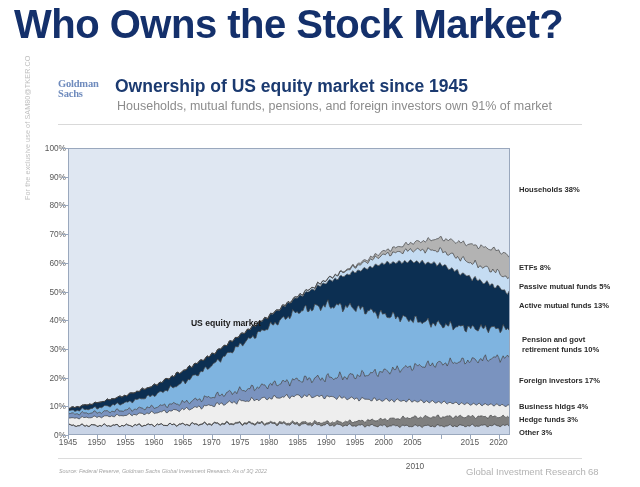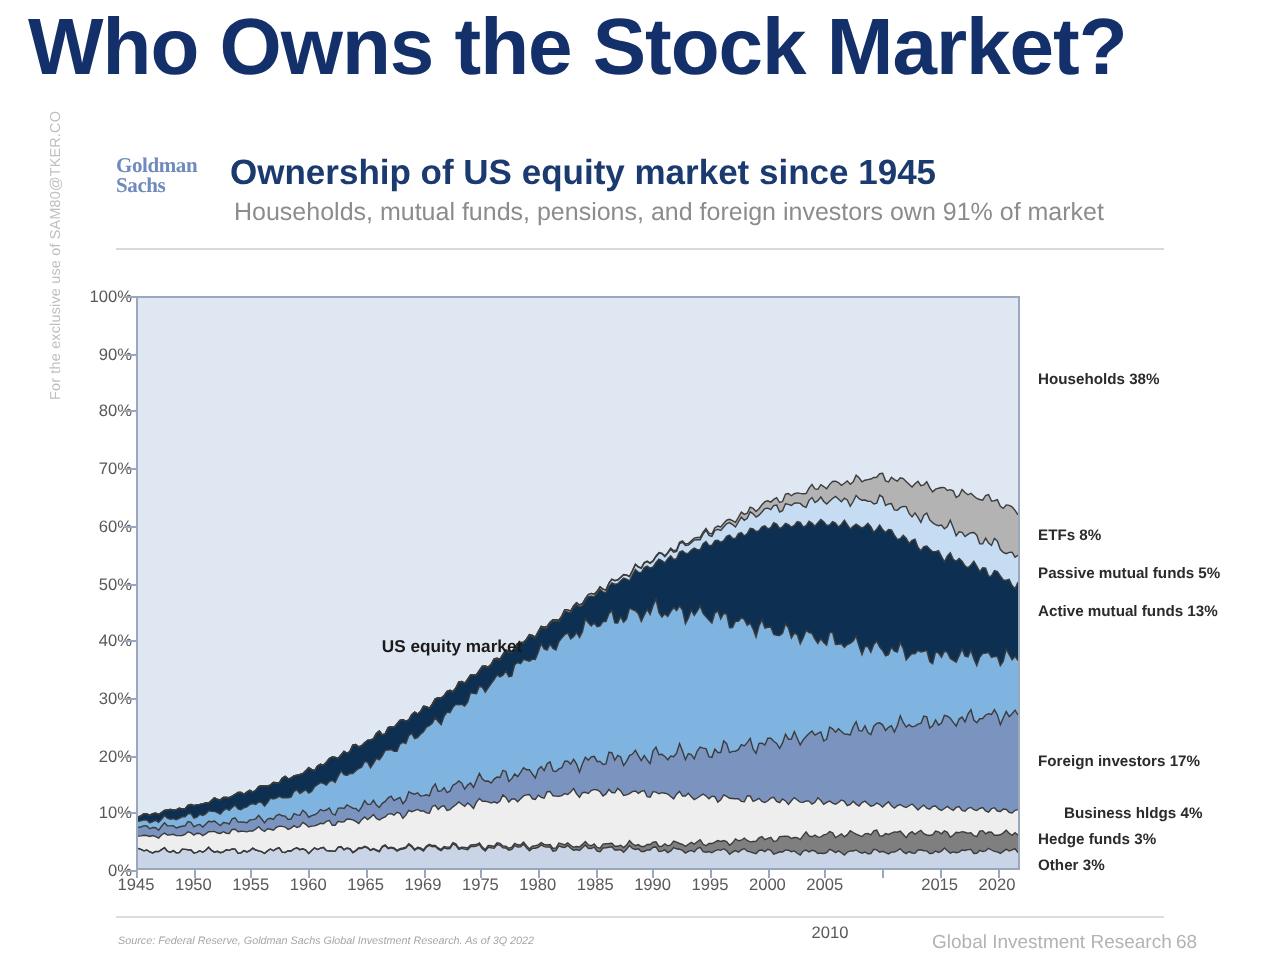--- a/index.html
+++ b/index.html
@@ -139,21 +139,21 @@
         <path d="M0.00 261.32 L1.48 260.83 L2.96 259.68 L4.43 259.76 L5.91 260.50 L7.39 259.60 L8.87 259.38 L10.35 260.04 L11.83 259.03 L13.30 257.95 L14.78 257.79 L16.26 257.47 L17.74 257.78 L19.22 257.72 L20.70 256.86 L22.17 257.23 L23.65 257.17 L25.13 255.45 L26.61 255.07 L28.09 255.62 L29.57 255.21 L31.04 254.98 L32.52 254.68 L34.00 254.24 L35.48 254.28 L36.96 253.05 L38.43 251.71 L39.91 252.51 L41.39 252.69 L42.87 251.52 L44.35 251.52 L45.83 251.60 L47.30 250.81 L48.78 249.97 L50.26 248.92 L51.74 248.98 L53.22 249.87 L54.70 248.81 L56.17 247.89 L57.65 248.76 L59.13 247.89 L60.61 245.97 L62.09 245.59 L63.57 245.66 L65.04 245.70 L66.52 245.26 L68.00 243.98 L69.48 244.08 L70.96 244.18 L72.43 241.84 L73.91 240.83 L75.39 242.09 L76.87 241.76 L78.35 240.60 L79.83 240.29 L81.30 239.94 L82.78 239.53 L84.26 238.09 L85.74 236.53 L87.22 237.48 L88.70 237.99 L90.17 235.63 L91.65 234.81 L93.13 235.31 L94.61 233.79 L96.09 231.85 L97.57 231.05 L99.04 231.29 L100.52 231.82 L102.00 230.07 L103.48 228.26 L104.96 229.24 L106.43 228.40 L107.91 225.18 L109.39 224.85 L110.87 226.05 L112.35 225.39 L113.83 223.96 L115.30 222.72 L116.78 222.48 L118.26 222.02 L119.74 219.30 L121.22 218.07 L122.70 219.99 L124.17 219.43 L125.65 216.35 L127.13 215.84 L128.61 216.22 L130.09 214.51 L131.57 212.64 L133.04 212.31 L134.52 212.99 L136.00 212.50 L137.48 209.78 L138.96 208.47 L140.43 209.46 L141.91 208.24 L143.39 205.60 L144.87 205.75 L146.35 206.58 L147.83 204.50 L149.30 201.85 L150.78 201.28 L152.26 201.39 L153.74 200.23 L155.22 198.08 L156.70 197.51 L158.17 198.18 L159.65 196.34 L161.13 193.24 L162.61 193.11 L164.09 193.95 L165.57 192.03 L167.04 189.75 L168.52 189.77 L170.00 189.64 L171.48 187.51 L172.96 185.41 L174.43 185.23 L175.91 185.84 L177.39 184.39 L178.87 181.66 L180.35 181.35 L181.83 181.84 L183.30 179.38 L184.78 177.15 L186.26 177.96 L187.74 178.14 L189.22 176.00 L190.70 173.97 L192.17 173.38 L193.65 173.33 L195.13 171.75 L196.61 169.46 L198.09 169.88 L199.57 170.77 L201.04 167.98 L202.52 165.30 L204.00 165.75 L205.48 165.30 L206.96 163.20 L208.43 161.97 L209.91 162.00 L211.39 162.22 L212.87 160.18 L214.35 157.00 L215.83 157.05 L217.30 157.69 L218.78 155.01 L220.26 153.44 L221.74 154.57 L223.22 153.95 L224.70 151.36 L226.17 149.27 L227.65 148.72 L229.13 149.15 L230.61 147.66 L232.09 145.45 L233.57 146.62 L235.04 147.09 L236.52 143.62 L238.00 141.67 L239.48 142.37 L240.96 142.01 L242.43 140.68 L243.91 139.39 L245.39 139.54 L246.87 140.35 L248.35 137.39 L249.83 134.17 L251.30 135.52 L252.78 136.12 L254.26 133.46 L255.74 132.77 L257.22 133.68 L258.70 132.55 L260.17 130.26 L261.65 128.49 L263.13 128.83 L264.61 130.31 L266.09 128.58 L267.57 126.46 L269.04 128.01 L270.52 127.55 L272.00 123.68 L273.48 123.00 L274.96 124.57 L276.43 124.35 L277.91 123.18 L279.39 121.88 L280.87 121.57 L282.35 121.68 L283.83 118.86 L285.30 116.95 L286.78 119.54 L288.26 120.02 L289.74 116.98 L291.22 116.51 L292.70 116.99 L294.17 115.27 L295.65 113.66 L297.13 113.07 L298.61 114.08 L300.09 115.32 L301.57 112.72 L303.04 110.39 L304.52 111.93 L306.00 110.87 L307.48 107.69 L308.96 108.66 L310.43 110.36 L311.91 109.35 L313.39 107.73 L314.87 106.02 L316.35 105.82 L317.83 106.55 L319.30 104.56 L320.78 104.30 L322.26 107.73 L323.74 107.06 L325.22 103.63 L326.70 103.92 L328.17 104.47 L329.65 103.34 L331.13 103.18 L332.61 103.43 L334.09 104.78 L335.57 105.37 L337.04 101.89 L338.52 100.46 L340.00 103.03 L341.48 102.05 L342.96 100.20 L344.43 102.45 L345.91 103.75 L347.39 102.31 L348.87 100.98 L350.35 99.93 L351.83 101.19 L353.30 102.63 L354.78 100.81 L356.26 101.71 L357.74 104.92 L359.22 102.47 L360.70 99.38 L362.17 101.00 L363.65 101.86 L365.13 101.72 L366.61 102.31 L368.09 102.38 L369.57 103.74 L371.04 103.33 L372.52 99.28 L374.00 100.23 L375.48 104.50 L376.96 103.69 L378.43 103.53 L379.91 106.71 L381.39 106.91 L382.87 105.55 L384.35 104.90 L385.83 105.03 L387.30 108.46 L388.78 110.19 L390.26 108.18 L391.74 110.41 L393.22 112.96 L394.70 109.36 L396.17 108.29 L397.65 111.68 L399.13 113.13 L400.61 114.16 L402.09 114.65 L403.57 114.36 L405.04 116.22 L406.52 115.10 L408.00 111.90 L409.48 115.64 L410.96 119.71 L412.43 117.75 L413.91 118.03 L415.39 120.15 L416.87 119.02 L418.35 118.17 L419.83 118.08 L421.30 119.44 L422.78 123.78 L424.26 123.80 L425.74 120.89 L427.22 123.42 L428.70 124.60 L430.17 121.02 L431.65 122.43 L433.13 126.65 L434.61 128.06 L436.09 128.75 L437.57 128.05 L439.04 127.96 L440.52 130.50 L442.00 129.55 " fill="none" stroke="#3b3b3b" stroke-width="0.7"></path>
         <path d="M0.00 261.32 L1.48 260.83 L2.96 259.68 L4.43 259.76 L5.91 260.50 L7.39 259.60 L8.87 259.38 L10.35 260.04 L11.83 259.03 L13.30 257.95 L14.78 257.79 L16.26 257.47 L17.74 257.78 L19.22 257.72 L20.70 256.86 L22.17 257.23 L23.65 257.17 L25.13 255.45 L26.61 255.07 L28.09 255.62 L29.57 255.21 L31.04 254.98 L32.52 254.68 L34.00 254.24 L35.48 254.28 L36.96 253.05 L38.43 251.71 L39.91 252.51 L41.39 252.69 L42.87 251.52 L44.35 251.52 L45.83 251.60 L47.30 250.81 L48.78 249.97 L50.26 248.92 L51.74 248.98 L53.22 249.87 L54.70 248.81 L56.17 247.89 L57.65 248.76 L59.13 247.89 L60.61 245.97 L62.09 245.59 L63.57 245.66 L65.04 245.70 L66.52 245.26 L68.00 243.98 L69.48 244.08 L70.96 244.18 L72.43 241.84 L73.91 240.83 L75.39 242.09 L76.87 241.76 L78.35 240.60 L79.83 240.29 L81.30 239.94 L82.78 239.53 L84.26 238.09 L85.74 236.53 L87.22 237.48 L88.70 237.99 L90.17 235.63 L91.65 234.81 L93.13 235.31 L94.61 233.79 L96.09 231.85 L97.57 231.05 L99.04 231.29 L100.52 231.82 L102.00 230.07 L103.48 228.26 L104.96 229.24 L106.43 228.40 L107.91 225.18 L109.39 224.85 L110.87 226.05 L112.35 225.39 L113.83 223.96 L115.30 222.72 L116.78 222.48 L118.26 222.02 L119.74 219.30 L121.22 218.07 L122.70 219.99 L124.17 219.43 L125.65 216.35 L127.13 215.84 L128.61 216.22 L130.09 214.51 L131.57 212.64 L133.04 212.31 L134.52 212.99 L136.00 212.50 L137.48 209.78 L138.96 208.47 L140.43 209.46 L141.91 208.24 L143.39 205.60 L144.87 205.75 L146.35 206.58 L147.83 204.50 L149.30 201.85 L150.78 201.28 L152.26 201.39 L153.74 200.23 L155.22 198.08 L156.70 197.51 L158.17 198.18 L159.65 196.34 L161.13 193.24 L162.61 193.11 L164.09 193.95 L165.57 192.03 L167.04 189.75 L168.52 189.77 L170.00 189.64 L171.48 187.51 L172.96 185.41 L174.43 185.23 L175.91 185.84 L177.39 184.39 L178.87 181.66 L180.35 181.35 L181.83 181.84 L183.30 179.38 L184.78 177.15 L186.26 177.96 L187.74 178.14 L189.22 176.00 L190.70 173.97 L192.17 173.38 L193.65 173.33 L195.13 171.75 L196.61 169.46 L198.09 169.88 L199.57 170.77 L201.04 167.98 L202.52 165.30 L204.00 165.75 L205.48 165.30 L206.96 163.20 L208.43 161.97 L209.91 162.00 L211.39 162.22 L212.87 160.18 L214.35 157.00 L215.83 157.05 L217.30 157.69 L218.78 155.01 L220.26 153.44 L221.74 154.57 L223.22 153.95 L224.70 151.36 L226.17 149.27 L227.65 148.72 L229.13 149.15 L230.61 147.66 L232.09 145.45 L233.57 146.62 L235.04 147.09 L236.52 143.51 L238.00 141.55 L239.48 142.26 L240.96 141.89 L242.43 140.56 L243.91 139.26 L245.39 139.38 L246.87 140.15 L248.35 137.20 L249.83 133.99 L251.30 135.30 L252.78 135.91 L254.26 133.24 L255.74 132.49 L257.22 133.37 L258.70 132.23 L260.17 129.90 L261.65 128.13 L263.13 128.44 L264.61 129.83 L266.09 128.10 L267.57 125.89 L269.04 127.27 L270.52 126.85 L272.00 123.04 L273.48 122.27 L274.96 123.86 L276.43 123.58 L277.91 122.26 L279.39 120.92 L280.87 120.51 L282.35 120.54 L283.83 117.92 L285.30 116.01 L286.78 118.38 L288.26 118.83 L289.74 115.64 L291.22 114.79 L292.70 115.26 L294.17 113.56 L295.65 111.89 L297.13 111.41 L298.61 112.12 L300.09 112.92 L301.57 110.42 L303.04 107.81 L304.52 108.96 L306.00 108.38 L307.48 105.33 L308.96 105.85 L310.43 107.47 L311.91 106.10 L313.39 104.07 L314.87 102.55 L316.35 102.13 L317.83 102.78 L319.30 101.40 L320.78 100.57 L322.26 102.98 L323.74 102.49 L325.22 98.72 L326.70 98.44 L328.17 99.56 L329.65 98.54 L331.13 98.13 L332.61 98.38 L334.09 98.53 L335.57 98.42 L337.04 95.75 L338.52 93.83 L340.00 96.08 L341.48 96.34 L342.96 94.03 L344.43 94.94 L345.91 96.02 L347.39 93.83 L348.87 92.36 L350.35 92.25 L351.83 92.93 L353.30 94.34 L354.78 93.27 L356.26 92.09 L357.74 93.77 L359.22 92.55 L360.70 89.20 L362.17 90.54 L363.65 92.59 L365.13 91.75 L366.61 91.46 L368.09 91.14 L369.57 90.36 L371.04 90.24 L372.52 88.41 L374.00 88.23 L375.48 92.07 L376.96 92.61 L378.43 90.28 L379.91 91.46 L381.39 92.24 L382.87 90.51 L384.35 90.92 L385.83 92.36 L387.30 93.76 L388.78 95.20 L390.26 93.57 L391.74 92.28 L393.22 94.50 L394.70 94.07 L396.17 92.46 L397.65 95.50 L399.13 97.61 L400.61 96.23 L402.09 95.77 L403.57 95.44 L405.04 95.47 L406.52 96.90 L408.00 96.48 L409.48 97.11 L410.96 100.42 L412.43 99.42 L413.91 96.41 L415.39 97.94 L416.87 99.07 L418.35 98.30 L419.83 99.71 L421.30 100.93 L422.78 101.47 L424.26 101.80 L425.74 99.44 L427.22 98.96 L428.70 102.21 L430.17 102.08 L431.65 101.51 L433.13 104.87 L434.61 105.93 L436.09 104.19 L437.57 104.39 L439.04 105.18 L440.52 106.90 L442.00 109.16 " fill="none" stroke="#3b3b3b" stroke-width="0.7"></path>
       </svg>
   </div>
   <div id="x-axis">
       <div style="left: 68px;">1945</div>
       <div style="left: 96.7013px;">1950</div>
       <div style="left: 125.403px;">1955</div>
       <div style="left: 154.104px;">1960</div>
       <div style="left: 182.805px;">1965</div>
-      <div style="left: 211.506px;">1969</div>
+      <div style="left: 211.506px;">1970</div>
       <div style="left: 240.208px;">1975</div>
       <div style="left: 268.909px;">1980</div>
       <div style="left: 297.61px;">1985</div>
       <div style="left: 326.312px;">1990</div>
       <div style="left: 355.013px;">1995</div>
       <div style="left: 383.714px;">2000</div>
       <div style="left: 412.416px;">2005</div>
       <div style="left: 415px; margin-top: 24px;">2010</div>
       <div style="left: 469.818px;">2015</div>
       <div style="left: 498.519px;">2020</div>
@@ -186,22 +186,26 @@
     <div class="xtick" style="left: 383.714px;"></div>
     <div class="xtick" style="left: 412.416px;"></div>
     <div class="xtick" style="left: 441.117px;"></div>
     <div class="xtick" style="left: 469.818px;"></div>
     <div class="xtick" style="left: 498.519px;"></div>
   </div>
 
 <div id="series-labels">
     <div class="slab" style="left: 519px; top: 288px;">Other 3%</div>
     <div class="slab" style="left: 519px; top: 275px;">Hedge funds 3%</div>
-    <div class="slab" style="left: 532px; top: 262px;">Business hldgs 4%</div>
+    <div class="slab" style="left: 519px; top: 262px;">Business hldgs 4%</div>
     <div class="slab" style="left: 519px; top: 236px;">Foreign investors 17%</div>
+    <div class="slab" style="left: 522px; top: 195px;">
+      <div>Pension and govt</div>
+      <div>retirement funds 10%</div>
+    </div>
     <div class="slab" style="left: 519px; top: 161px;">Active mutual funds 13%</div>
     <div class="slab" style="left: 519px; top: 142px;">Passive mutual funds 5%</div>
     <div class="slab" style="left: 519px; top: 123px;">ETFs 8%</div>
     <div class="slab" style="left: 519px; top: 45px;">Households 38%</div>
   </div>
 
 <div id="ftr-rule"></div>
 <div id="source">Source: Federal Reserve, Goldman Sachs Global Investment Research. As of 3Q 2022</div>
 <div id="gir">Global Investment Research</div>
 <div id="pageno">68</div>

